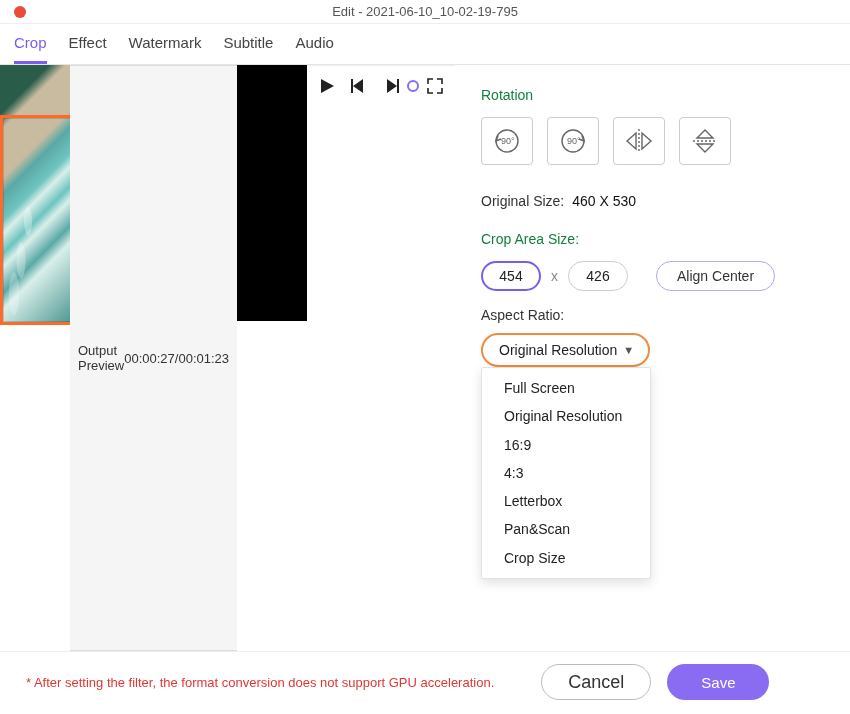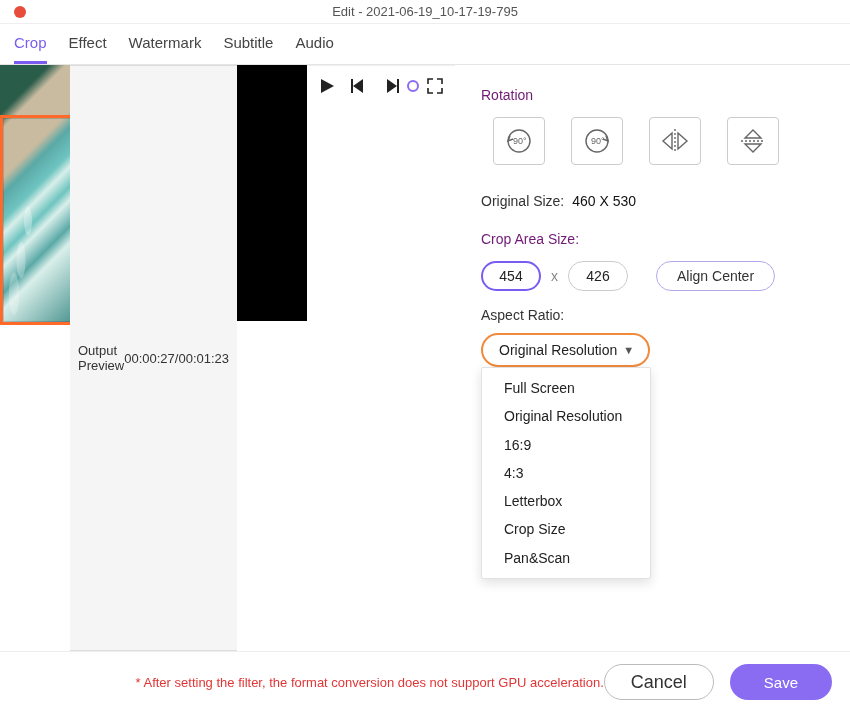--- a/index.html
+++ b/index.html
@@ -107,27 +107,26 @@
     position: absolute; left:0; top:0; bottom:0; width: 33%; background: #8a6cf3; border-radius:2px;
   }
   .slider .thumb {
     position: absolute; left: 33%; top: 50%; width: 12px; height: 12px;
     border-radius:50%; background:#fff; border:2px solid #8a6cf3; transform: translate(-50%,-50%);
   }
 
   .right {
     flex: 1; padding: 22px 24px 0 26px; position: relative;
   }
-  .section-label { font-size: 14px; color: #701a75; margin-bottom: 14px; }
+  .section-label { font-size: 14px; color: #15803d; margin-bottom: 14px; }
   .rotation-row { display:flex; gap: 14px; margin-bottom: 28px; }
   .rot-btn {
     width: 52px; height: 48px; border:1px solid #ccc; border-radius:4px;
     display:flex; align-items:center; justify-content:center; cursor:pointer;
     background:#fff;
-    margin-left:12px;
   }
   .rot-btn svg { stroke:#666; fill:none; stroke-width:1.4; }
   .rot-btn .t90 { font-size:9px; fill:#666; stroke:none; }
 
   .kv { display:flex; align-items:center; gap: 8px; margin-bottom: 22px; font-size:14px; color:#333; }
   .kv .val { color:#111; }
 
   .crop-size-row { display:flex; align-items:center; gap: 10px; margin-bottom: 16px; }
   .size-input {
     width: 60px; height: 30px; border:1px solid #ccc; border-radius:15px;
@@ -153,40 +152,40 @@
     position:absolute; left:26px; top: 302px;
     width: 170px; background:#fff; border:1px solid #e2e2e2; border-radius:2px;
     box-shadow: 0 4px 12px rgba(0,0,0,.12);
     padding: 6px 0;
   }
   .dropdown .opt {
     padding: 4px 22px; font-size:14px; color:#222; cursor:pointer; line-height:1.45;
   }
 
   .footer {
-    display:flex; align-items:center; justify-content:flex-end;
-    padding: 12px 18px 14px 18px; border-top:1px solid #eee; min-height:58px;
+    display:flex; align-items:center; justify-content:flex-start;
+    padding: 12px 18px 14px 26px; border-top:1px solid #eee; min-height:58px;gap:47px;
   }
   .footnote { color:#e03636; font-size:13px; }
   .footer .btns { display:flex; gap:16px; }
   .btn-cancel {
     height:36px; padding:0 26px; border:1px solid #bbb; border-radius:20px;
     background:#fff; color:#333; font-size:18px; cursor:pointer;
   }
   .btn-save {
     height:36px; padding:0 34px; border:none; border-radius:20px;
     background:#8a6cf3; color:#fff; font-size:15px; cursor:pointer;
   }
 </style>
 </head>
 <body>
 
 <div class="titlebar">
   <div class="close-dot"></div>
-  <div class="title">Edit - 2021-06-19_10-17-19-795</div>
+  <div class="title">Edit - 2021-06-10_10-02-19-795</div>
 </div>
 
 <div class="tabs">
   <div class="tab active">Crop</div>
   <div class="tab">Effect</div>
   <div class="tab">Watermark</div>
   <div class="tab">Subtitle</div>
   <div class="tab">Audio</div>
 </div>
 
@@ -293,22 +292,22 @@
       <span>Original Resolution</span>
       <span class="chev">▼</span>
     </div>
 
     <div class="dropdown">
       <div class="opt">Full Screen</div>
       <div class="opt">Original Resolution</div>
       <div class="opt">16:9</div>
       <div class="opt">4:3</div>
       <div class="opt">Letterbox</div>
+      <div class="opt">Pan&amp;Scan</div>
       <div class="opt">Crop Size</div>
-      <div class="opt">Pan&amp;Scan</div>
     </div>
 
   </div>
 </div>
 
 <div class="footer">
   <div class="footnote">* After setting the filter, the format conversion does not support GPU acceleration.</div>
   <div class="btns">
     <button class="btn-cancel">Cancel</button>
     <button class="btn-save">Save</button>

